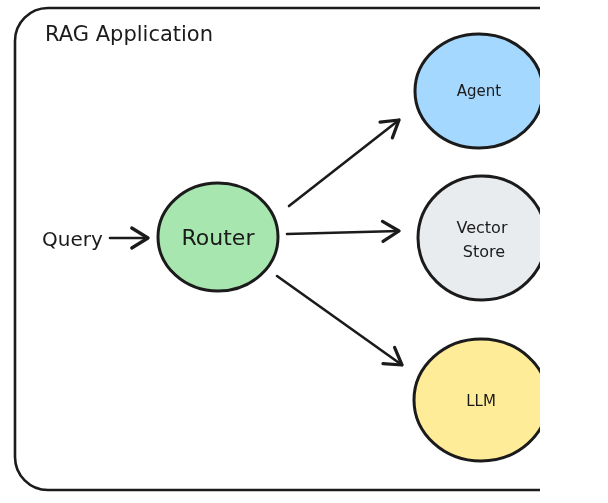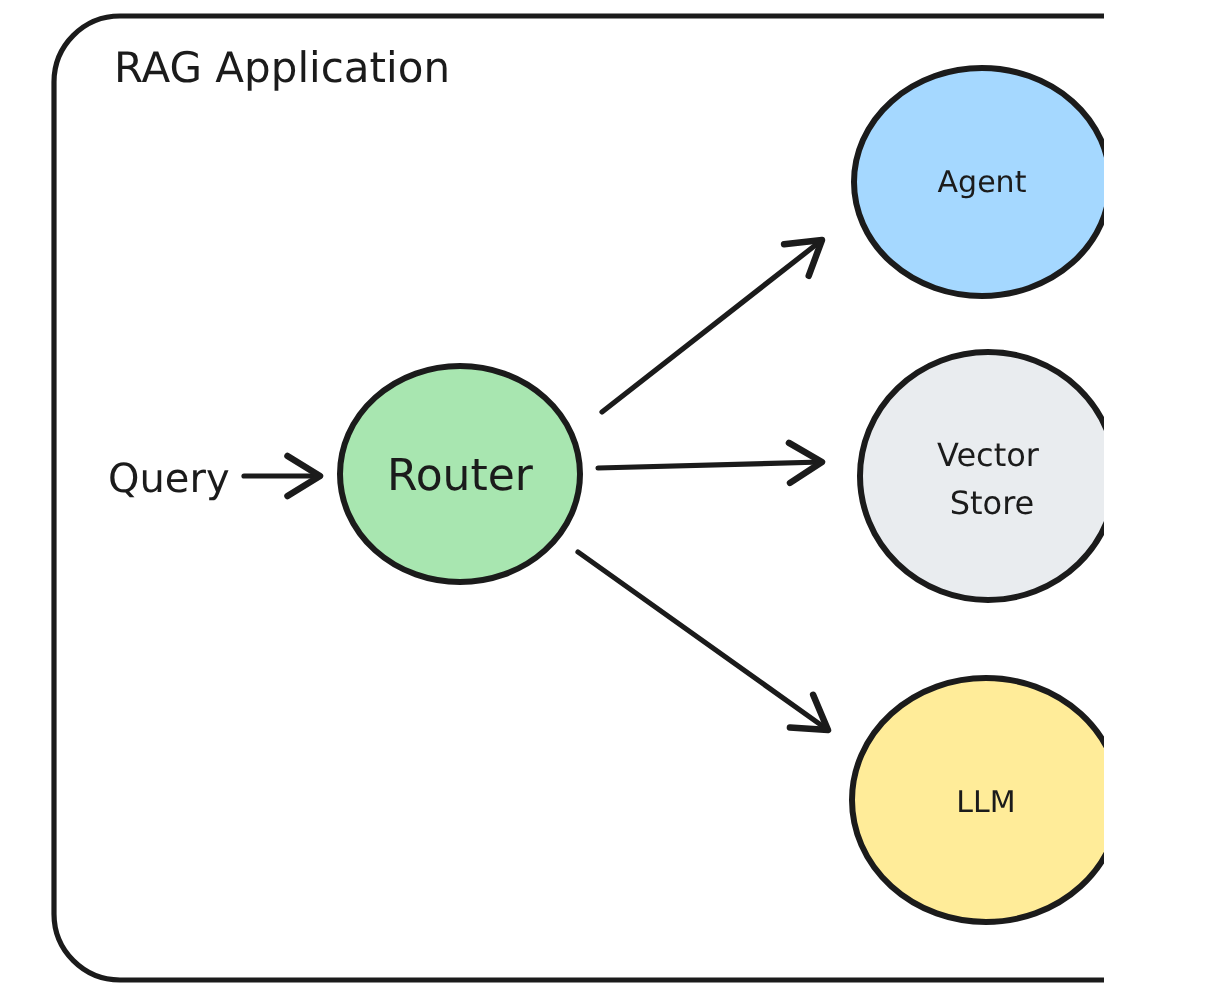--- a/index.html
+++ b/index.html
@@ -7,21 +7,20 @@
     padding: 0;
     background: #ffffff;
     font-family: "DejaVu Sans", "Liberation Sans", sans-serif;
   }
   .canvas-wrap {
     position: relative;
     width: 540px;
     height: 503px;
     background: #ffffff;
     overflow: hidden;
-    margin-left: 12px;
   }
   svg text {
     fill: #1b1b1b;
     font-family: "DejaVu Sans", "Liberation Sans", sans-serif;
   }
   .title-text   { font-size: 21px; }
   .query-text   { font-size: 20px; }
   .router-text  { font-size: 22px; }
   .node-text    { font-size: 15px; }
   .vector-text  { font-size: 16px; }

